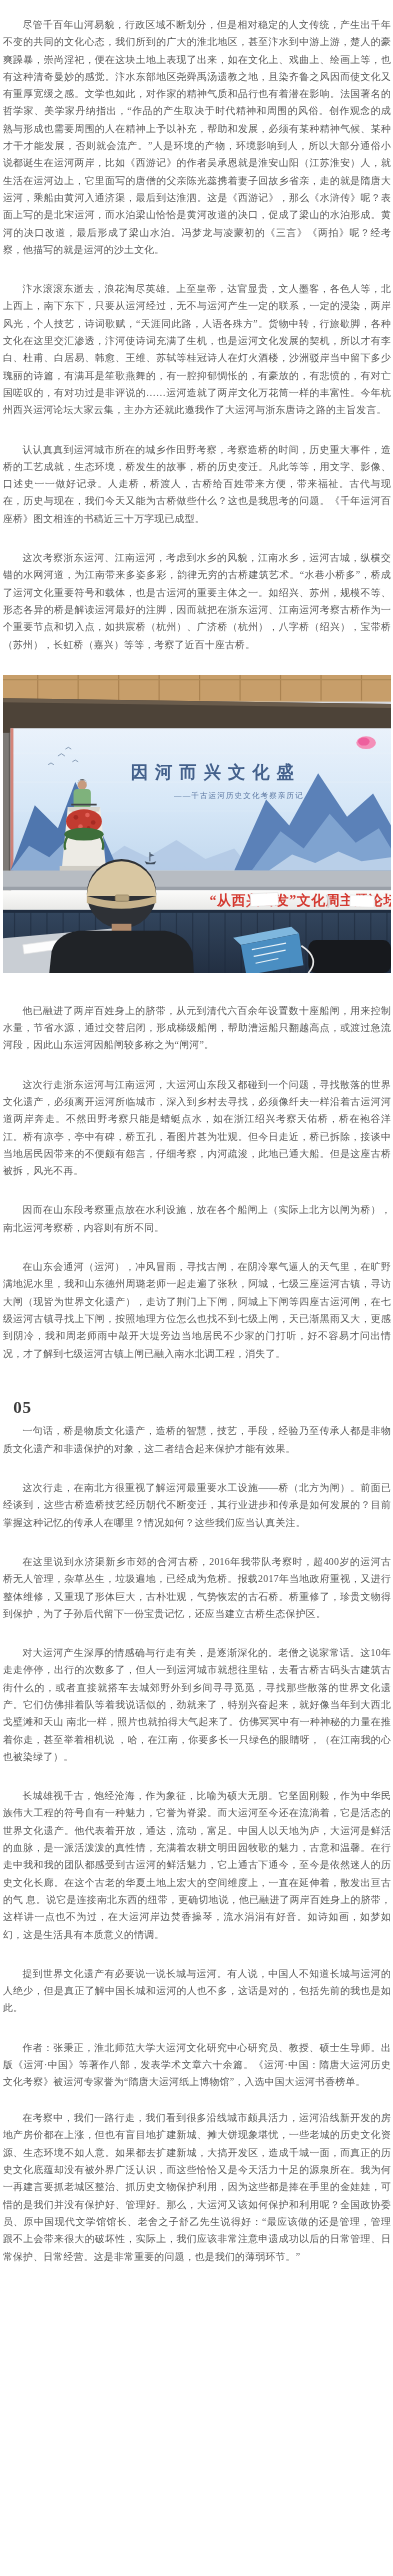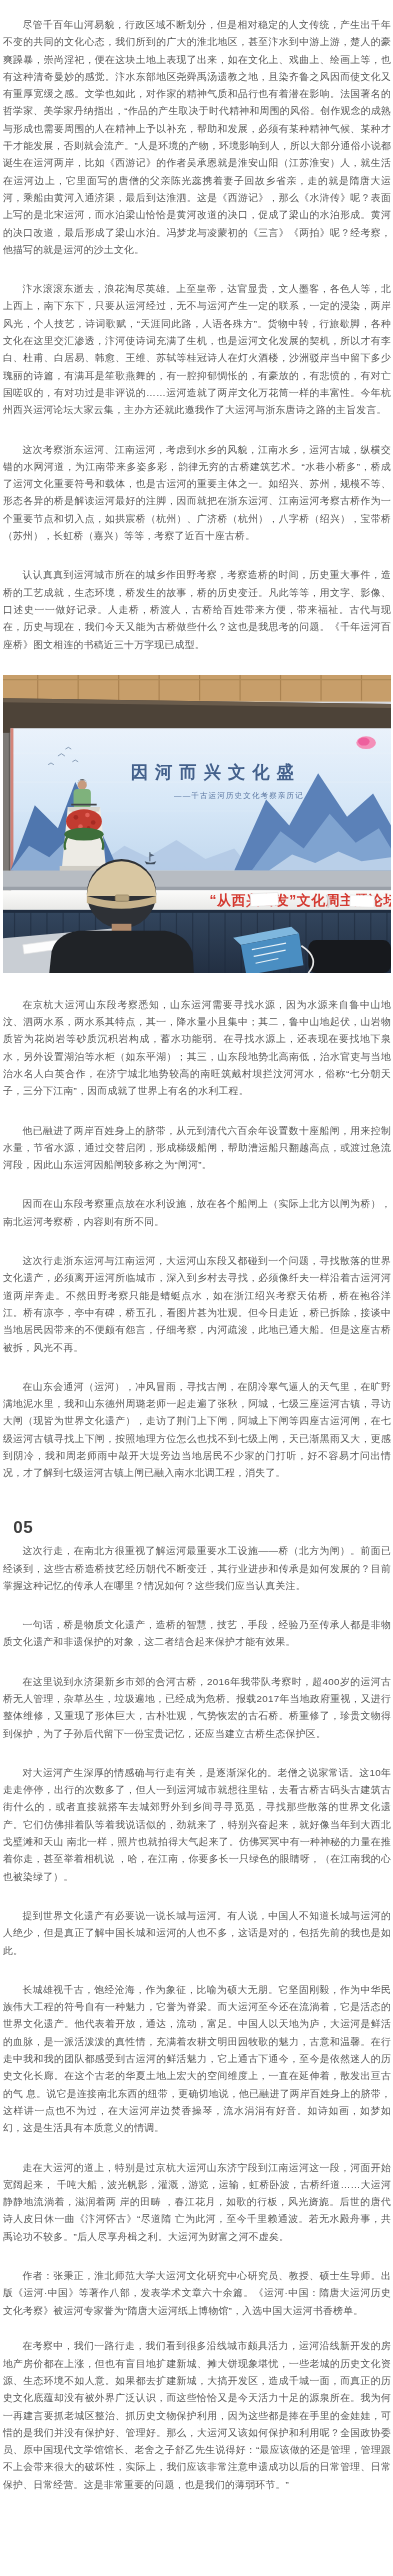--- a/index.html
+++ b/index.html
@@ -1,41 +1,41 @@
 <!DOCTYPE html>
 <html style="font-size:9.2px"><head>
 <meta charset="utf-8">
 <style>
   html, body { margin:0; padding:0; background:#ffffff; }
   body { width:394px; font-family:"Liberation Sans", sans-serif; }
-  .page { width:394px; background:#ffffff; }
+  .page { width:394px; background:#ffffff;font-family:Liberation Serif, serif; }
   article { padding:16px 2.9px 0 2.9px; }
   .para {
     font-size:9.8px; line-height:17.3px; color:#575757;
     text-align:justify; text-indent:2em; letter-spacing:0.3px;
     margin:0 0 22px 0; word-break:break-all;
   }
-  .photo { margin:0 0 23px 0; }
+  .photo { margin:0 0 29px 0; }
   .photo svg { display:block; width:388px; height:298px; }
   .section-num {
     font-size:17px; font-weight:bold; color:#3e3e3e;
     margin:36px 0 4.6px 0; padding-left:10.4px; letter-spacing:0.6px;
   }
   .author { margin-bottom:18.5px; }
 </style>
 </head>
 <body>
 
 <div class="page">
   <article>
 
     <p class="para">尽管千百年山河易貌，行政区域不断划分，但是相对稳定的人文传统，产生出千年不变的共同的文化心态，我们所到的广大的淮北地区，甚至汴水到中游上游，楚人的豪爽躁暴，崇尚淫祀，便在这块土地上表现了出来，如在文化上、戏曲上、绘画上等，也有这种清奇曼妙的感觉。汴水东部地区尧舜禹汤遗教之地，且染齐鲁之风因而使文化又有重厚宽缓之感。文学也如此，对作家的精神气质和品行也有着潜在影响。法国著名的哲学家、美学家丹纳指出，“作品的产生取决于时代精神和周围的风俗。创作观念的成熟与形成也需要周围的人在精神上予以补充，帮助和发展，必须有某种精神气候、某种才干才能发展，否则就会流产。”人是环境的产物，环境影响到人，所以大部分通俗小说都诞生在运河两岸，比如《西游记》的作者吴承恩就是淮安山阳（江苏淮安）人，就生活在运河边上，它里面写的唐僧的父亲陈光蕊携着妻子回故乡省亲，走的就是隋唐大运河，乘船由黄河入通济渠，最后到达淮泗。这是《西游记》，那么《水浒传》呢？表面上写的是北宋运河，而水泊梁山恰恰是黄河改道的决口，促成了梁山的水泊形成。黄河的决口改道，最后形成了梁山水泊。冯梦龙与凌蒙初的《三言》《两拍》呢？经考察，他描写的就是运河的沙土文化。</p>
     <p class="para">汴水滚滚东逝去，浪花淘尽英雄。上至皇帝，达官显贵，文人墨客，各色人等，北上西上，南下东下，只要从运河经过，无不与运河产生一定的联系，一定的浸染，两岸风光，个人技艺，诗词歌赋，“天涯同此路，人语各殊方”。货物中转，行旅歇脚，各种文化在这里交汇渗透，汴河使诗词充满了生机，也是运河文化发展的契机，所以才有李白、杜甫、白居易、韩愈、王维、苏轼等桂冠诗人在灯火酒楼，沙洲驳岸当中留下多少瑰丽的诗篇，有满耳是笙歌燕舞的，有一腔抑郁惆怅的，有豪放的，有悲愤的，有对亡国嗟叹的，有对功过是非评说的……运河造就了两岸文化万花筒一样的丰富性。今年杭州西兴运河论坛大家云集，主办方还就此邀我作了大运河与浙东唐诗之路的主旨发言。</p>
+    <p class="para">认认真真到运河城市所在的城乡作田野考察，考察造桥的时间，历史重大事件，造桥的工艺成就，生态环境，桥发生的故事，桥的历史变迁。凡此等等，用文字、影像、口述史一一做好记录。人走桥，桥渡人，古桥给百姓带来方便，带来福祉。古代与现在，历史与现在，我们今天又能为古桥做些什么？这也是我思考的问题。《千年运河百座桥》图文相连的书稿近三十万字现已成型。</p>
     <p class="para">这次考察浙东运河、江南运河，考虑到水乡的风貌，江南水乡，运河古城，纵横交错的水网河道，为江南带来多姿多彩，韵律无穷的古桥建筑艺术。“水巷小桥多”，桥成了运河文化重要符号和载体，也是古运河的重要主体之一。如绍兴、苏州，规模不等、形态各异的桥是解读运河最好的注脚，因而就把在浙东运河、江南运河考察古桥作为一个重要节点和切入点，如拱宸桥（杭州）、广济桥（杭州），八字桥（绍兴），宝带桥（苏州），长虹桥（嘉兴）等等，考察了近百十座古桥。</p>
-    <p class="para">认认真真到运河城市所在的城乡作田野考察，考察造桥的时间，历史重大事件，造桥的工艺成就，生态环境，桥发生的故事，桥的历史变迁。凡此等等，用文字、影像、口述史一一做好记录。人走桥，桥渡人，古桥给百姓带来方便，带来福祉。古代与现在，历史与现在，我们今天又能为古桥做些什么？这也是我思考的问题。《千年运河百座桥》图文相连的书稿近三十万字现已成型。</p>
 
     <figure class="photo">
       <svg viewBox="0 0 671 515" width="388" height="298" preserveAspectRatio="none">
         <defs>
           <linearGradient id="sky" x1="0" y1="0" x2="0" y2="1">
             <stop offset="0" stop-color="#eaf2fb"></stop>
             <stop offset="0.55" stop-color="#d6e7f7"></stop>
             <stop offset="1" stop-color="#c2d8ee"></stop>
           </linearGradient>
           <linearGradient id="skirt" x1="0" y1="0" x2="0" y2="1">
@@ -168,34 +168,32 @@
           <circle cx="205" cy="378" r="60" fill="#2e3136"></circle>
           <path d="M145 382 A60 60 0 0 1 265 382 Z" fill="#d9c7a2"></path>
           <path d="M145 382 Q205 400 265 382 L265 394 Q205 414 145 394 Z" fill="#c6b28c"></path>
           <rect x="194" y="380" width="24" height="11" rx="3" fill="#b5a37f" stroke="#8e7d5c"></rect>
           <rect x="188" y="430" width="34" height="16" fill="#b08a6b"></rect>
           <path d="M80 515 L84 478 Q92 448 130 442 L280 442 Q318 448 328 480 L330 515 Z" fill="#202327"></path>
         </g>
       </svg>
     </figure>
 
-    <p class="para">在京杭大运河山东段考察悉知，山东运河需要寻找水源，因为水源来自鲁中山地汶、泗两水系，两水系其特点，其一，降水量小且集中；其二，鲁中山地起伏，山岩物质皆为花岗岩等砂质沉积岩构成，蓄水功能弱。在寻找水源上，还表现在要找地下泉水，另外设置湖泊等水柜（如东平湖）；其三，山东段地势北高南低，治水官吏与当地治水名人白英合作，在济宁城北地势较高的南旺筑戴村坝拦汶河河水，俗称“七分朝天子，三分下江南”，因而成就了世界上有名的水利工程。</p>
     <p class="para">他已融进了两岸百姓身上的脐带，从元到清代六百余年设置数十座船闸，用来控制水量，节省水源，通过交替启闭，形成梯级船闸，帮助漕运船只翻越高点，或渡过急流河段，因此山东运河因船闸较多称之为“闸河”。</p>
+    <p class="para">这次行走浙东运河与江南运河，大运河山东段又都碰到一个问题，寻找散落的世界文化遗产，必须离开运河所临城市，深入到乡村去寻找，必须像纤夫一样沿着古运河河道两岸奔走。不然田野考察只能是蜻蜓点水，如在浙江绍兴考察天佑桥，桥在袍谷洋江。桥有凉亭，亭中有碑，桥五孔，看图片甚为壮观。但今日走近，桥已拆除，接谈中当地居民因带来的不便颇有怨言，仔细考察，内河疏浚，此地已通大船。但是这座古桥被拆，风光不再。</p>
     <p class="para">因而在山东段考察重点放在水利设施，放在各个船闸上（实际上北方以闸为桥），南北运河考察桥，内容则有所不同。</p>
-    <p class="para">这次行走浙东运河与江南运河，大运河山东段又都碰到一个问题，寻找散落的世界文化遗产，必须离开运河所临城市，深入到乡村去寻找，必须像纤夫一样沿着古运河河道两岸奔走。不然田野考察只能是蜻蜓点水，如在浙江绍兴考察天佑桥，桥在袍谷洋江。桥有凉亭，亭中有碑，桥五孔，看图片甚为壮观。但今日走近，桥已拆除，接谈中当地居民因带来的不便颇有怨言，仔细考察，内河疏浚，此地已通大船。但是这座古桥被拆，风光不再。</p>
     <p class="para">在山东会通河（运河），冲风冒雨，寻找古闸，在阴冷寒气逼人的天气里，在旷野满地泥水里，我和山东德州周璐老师一起走遍了张秋，阿城，七级三座运河古镇，寻访大闸（现皆为世界文化遗产），走访了荆门上下闸，阿城上下闸等四座古运河闸，在七级运河古镇寻找上下闸，按照地理方位怎么也找不到七级上闸，天已渐黑雨又大，更感到阴冷，我和周老师雨中敲开大堤旁边当地居民不少家的门打听，好不容易才问出情况，才了解到七级运河古镇上闸已融入南水北调工程，消失了。</p>
 
     <div class="section-num">05</div>
 
+    <p class="para">一句话，桥是物质文化遗产，造桥的智慧，技艺，手段，经验乃至传承人都是非物质文化遗产和非遗保护的对象，这二者结合起来保护才能有效果。</p>
     <p class="para">这次行走，在南北方很重视了解运河最重要水工设施——桥（北方为闸）。前面已经谈到，这些古桥造桥技艺经历朝代不断变迁，其行业进步和传承是如何发展的？目前掌握这种记忆的传承人在哪里？情况如何？这些我们应当认真关注。</p>
-    <p class="para">一句话，桥是物质文化遗产，造桥的智慧，技艺，手段，经验乃至传承人都是非物质文化遗产和非遗保护的对象，这二者结合起来保护才能有效果。</p>
     <p class="para">在这里说到永济渠新乡市郊的合河古桥，2016年我带队考察时，超400岁的运河古桥无人管理，杂草丛生，垃圾遍地，已经成为危桥。报载2017年当地政府重视，又进行整体维修，又重现了形体巨大，古朴壮观，气势恢宏的古石桥。桥重修了，珍贵文物得到保护，为了子孙后代留下一份宝贵记忆，还应当建立古桥生态保护区。</p>
     <p class="para">对大运河产生深厚的情感确与行走有关，是逐渐深化的。老僧之说家常话。这10年走走停停，出行的次数多了，但人一到运河城市就想往里钻，去看古桥古码头古建筑古街什么的，或者直接就搭车去城郊野外到乡间寻寻觅觅，寻找那些散落的世界文化遗产。它们仿佛排着队等着我说话似的，劲就来了，特别兴奋起来，就好像当年到大西北戈壁滩和天山 南北一样，照片也就拍得大气起来了。仿佛冥冥中有一种神秘的力量在推着你走，甚至举着相机说 ，哈，在江南，你要多长一只绿色的眼睛呀，（在江南我的心也被染绿了）。</p>
+    <p class="para">长城雄视千古，饱经沧海，作为象征，比喻为硕大无朋。它坚固刚毅，作为中华民族伟大工程的符号自有一种魅力，它誉为脊梁。而大运河至今还在流淌着，它是活态的世界文化遗产。他代表着开放，通达，流动，富足。中国人以天地为庐，大运河是鲜活的血脉，是一派活泼泼的真性情，充满着农耕文明田园牧歌的魅力，古意和温馨。在行走中我和我的团队都感受到古运河的鲜活魅力，它上通古下通今，至今是依然迷人的历史文化长廊。在这个古老的华夏土地上宏大的空间维度上，一直在延伸着，散发出亘古的气 息。说它是连接南北东西的纽带，更确切地说，他已融进了两岸百姓身上的脐带，这样讲一点也不为过，在大运河岸边焚香操琴，流水涓涓有好音。如诗如画，如梦如幻，这是生活具有本质意义的情调。</p>
     <p class="para">提到世界文化遗产有必要说一说长城与运河。有人说，中国人不知道长城与运河的人绝少，但是真正了解中国长城和运河的人也不多，这话是对的，包括先前的我也是如此。</p>
-    <p class="para">长城雄视千古，饱经沧海，作为象征，比喻为硕大无朋。它坚固刚毅，作为中华民族伟大工程的符号自有一种魅力，它誉为脊梁。而大运河至今还在流淌着，它是活态的世界文化遗产。他代表着开放，通达，流动，富足。中国人以天地为庐，大运河是鲜活的血脉，是一派活泼泼的真性情，充满着农耕文明田园牧歌的魅力，古意和温馨。在行走中我和我的团队都感受到古运河的鲜活魅力，它上通古下通今，至今是依然迷人的历史文化长廊。在这个古老的华夏土地上宏大的空间维度上，一直在延伸着，散发出亘古的气 息。说它是连接南北东西的纽带，更确切地说，他已融进了两岸百姓身上的脐带，这样讲一点也不为过，在大运河岸边焚香操琴，流水涓涓有好音。如诗如画，如梦如幻，这是生活具有本质意义的情调。</p>
-    <p class="para">走在大运河的道上，特别是过京杭大运河山东济宁段到江南运河这一段，河面开始宽阔起来， 千吨大船，波光帆影，灌溉，游览，运输，虹桥卧波，古桥纤道……大运河静静地流淌着，滋润着两 岸的田畴 ，春江花月，如歌的行板，风光旖旎。后世的唐代诗人皮日休一曲《汴河怀古》“尽道隋 亡为此河，至今千里赖通波。若无水殿舟事，共禹论功不较多。”后人尽享舟楫之利。大运河为财富之河不虚矣。</p>
     <p class="para author">作者：张秉正，淮北师范大学大运河文化研究中心研究员、教授、硕士生导师。出版《运河·中国》等著作八部，发表学术文章六十余篇。《运河·中国：隋唐大运河历史文化考察》被运河专家誉为“隋唐大运河纸上博物馆”，入选中国大运河书香榜单。</p>
 
     <p class="para">在考察中，我们一路行走，我们看到很多沿线城市颇具活力，运河沿线新开发的房地产房价都在上涨，但也有盲目地扩建新城、摊大饼现象堪忧，一些老城的历史文化资源、生态环境不如人意。如果都去扩建新城，大搞开发区，造成千城一面，而真正的历史文化底蕴却没有被外界广泛认识，而这些恰恰又是今天活力十足的源泉所在。我为何一再建言要抓老城区整治、抓历史文物保护利用，因为这些都是捧在手里的金娃娃，可惜的是我们并没有保护好、管理好。那么，大运河又该如何保护和利用呢？全国政协委员、原中国现代文学馆馆长、老舍之子舒乙先生说得好：“最应该做的还是管理，管理跟不上会带来很大的破坏性，实际上，我们应该非常注意申遗成功以后的日常管理、日常保护、日常经营。这是非常重要的问题，也是我们的薄弱环节。”</p>
 
   </article>
 </div>
 
 
 </body></html>

